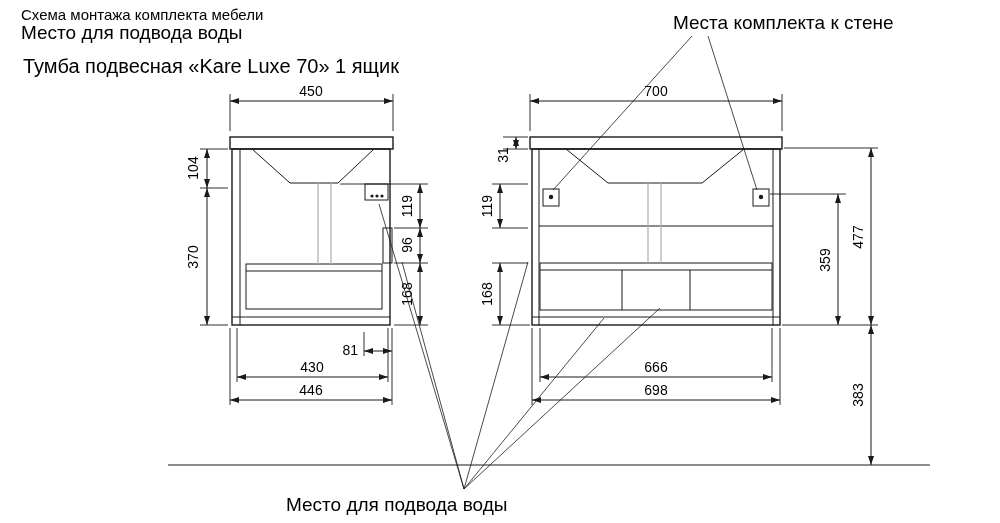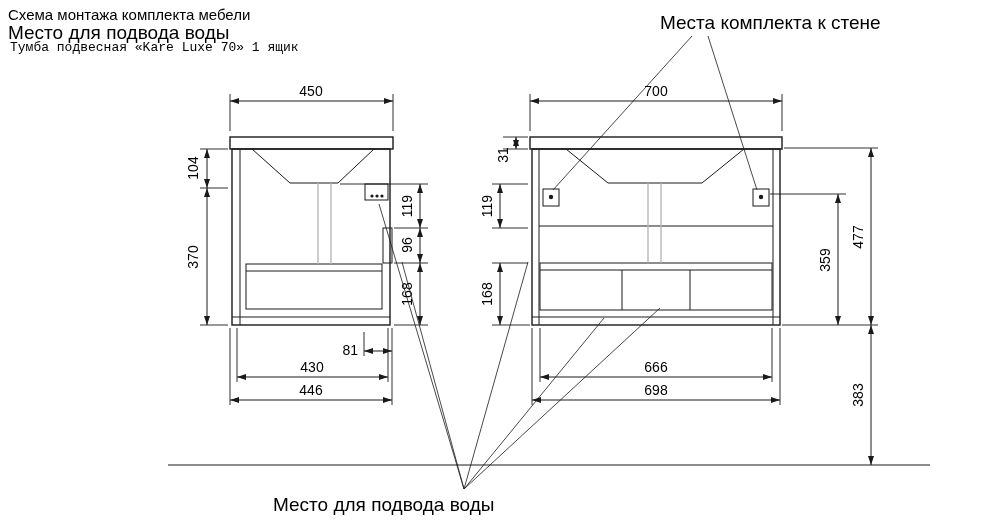--- a/index.html
+++ b/index.html
@@ -1,24 +1,24 @@
 <!DOCTYPE html>
 <html><head>
 <meta charset="utf-8">
 <style>
   html,body { margin:0; padding:0; background:#ffffff; }
   .canvas {
     position:relative; width:1000px; height:523px; background:#ffffff;
     font-family:"Liberation Sans", sans-serif; color:#000; overflow:hidden;
   }
   .canvas svg { position:absolute; left:0; top:0; }
-  .lbl { position:absolute; white-space:nowrap; }
+  .lbl { position:absolute; white-space:nowrap;margin-left:13px; }
   .hdr1 { left:8px;  top:6px;  font-size:15px; }
   .hdr2 { left:8px;  top:22px; font-size:19px; }
-  .hdr3 { left:10px; top:40px; font-size:13px;font-family:Liberation Mono, monospace; }
+  .hdr3 { left:10px; top:55px; font-size:20px; }
   .callout-top    { left:660px; top:12px;  font-size:19px; }
   .callout-bottom { left:273px; top:494px; font-size:19px; }
 
   .ol   { stroke:#1a1a1a; stroke-width:1.4; fill:none; }
   .thin { stroke:#1a1a1a; stroke-width:1;   fill:none; }
   .dim  { stroke:#1a1a1a; stroke-width:1;   fill:none; }
   .ext  { stroke:#1a1a1a; stroke-width:0.9; fill:none; }
   .pipe { stroke:#b3b3b3; stroke-width:1.3; fill:none; }
   .leader { stroke:#1a1a1a; stroke-width:0.8; fill:none; }
   .dot  { fill:#1a1a1a; }

